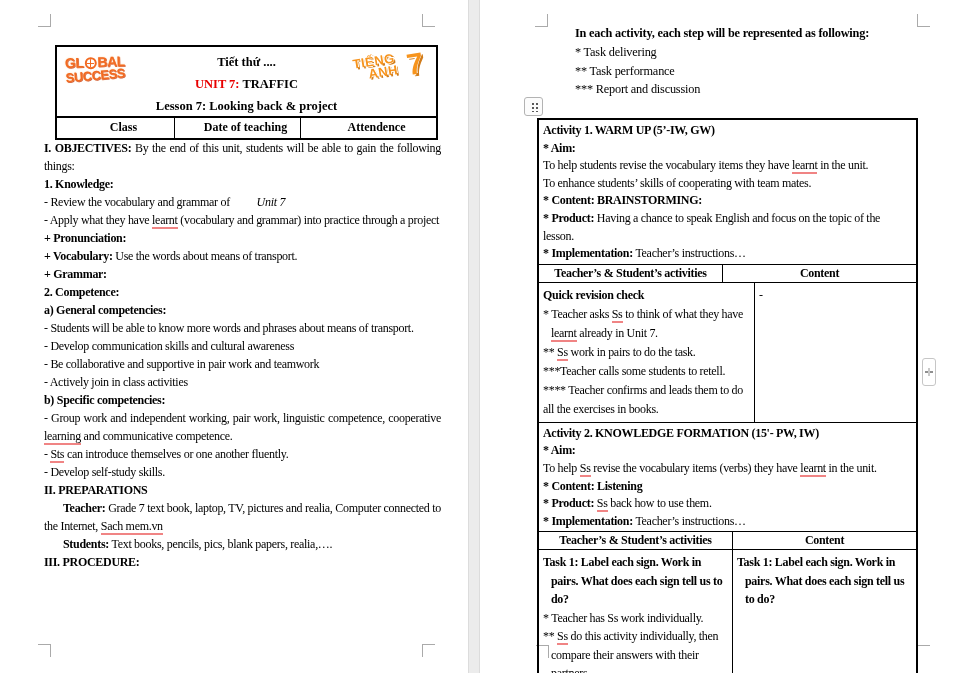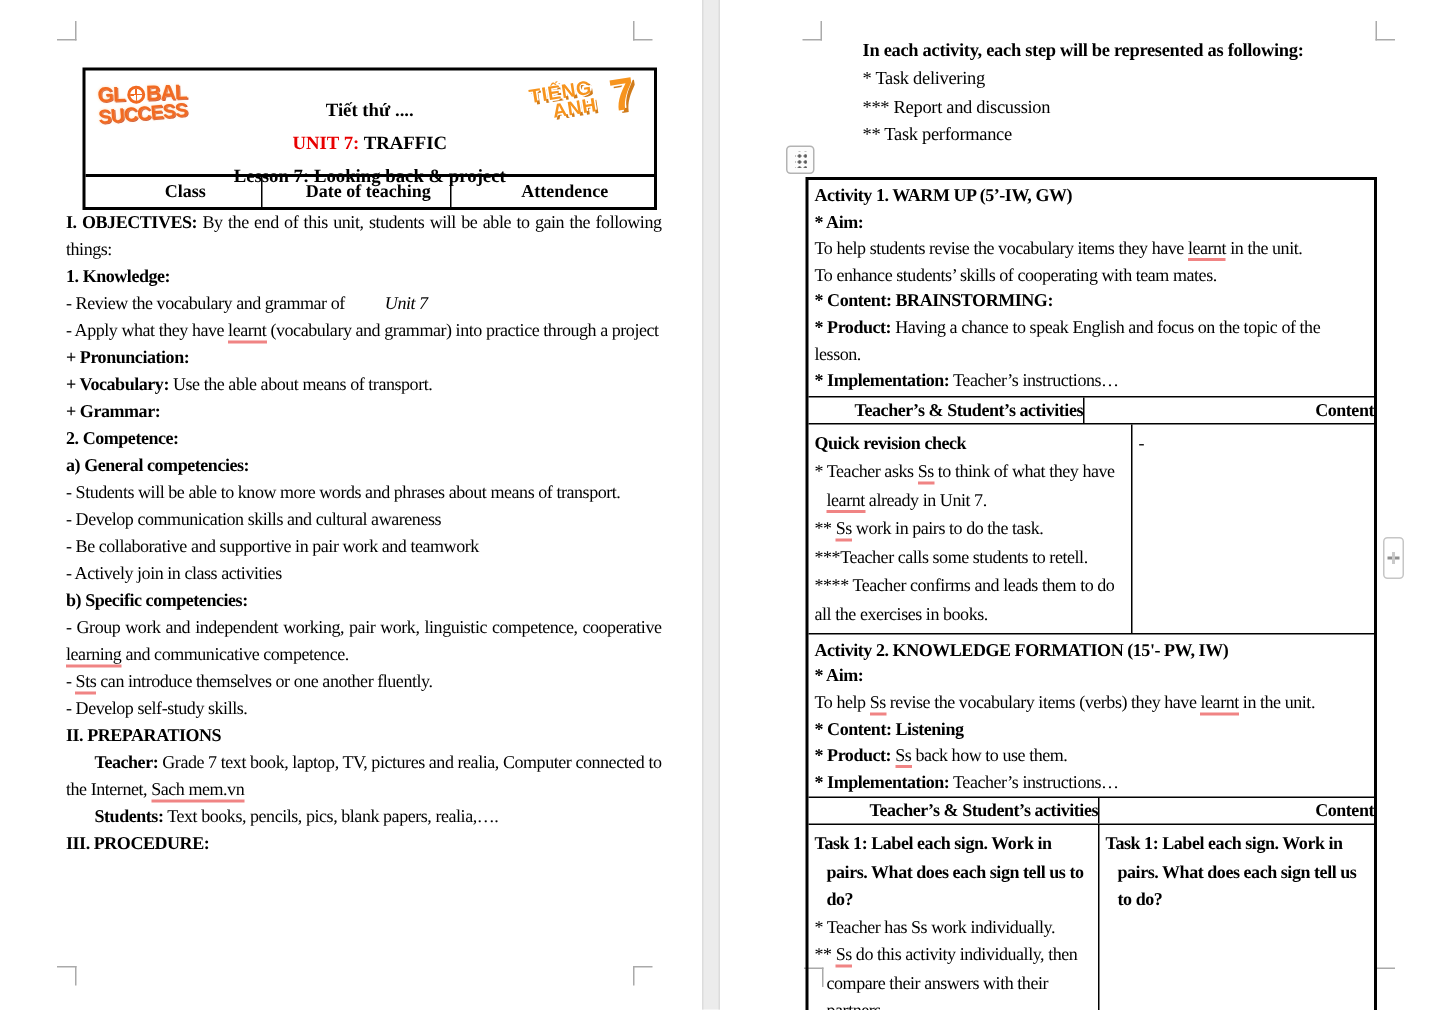--- a/index.html
+++ b/index.html
@@ -23,21 +23,21 @@
   .it { font-style:italic;margin-left:24px; }
   .red{ color:#e80000; }
   .sq { border-bottom:2px solid #f08484; }
   .para { min-height:1em; }
   .hang{ padding-left:8px; text-indent:-8px; }
   .ind { text-indent:19px; }
 
   
   .htable { position:absolute; left:55px; top:45px; width:383px; border:2px solid #000; }
   .htop   { position:relative; height:71px; border-bottom:2px solid #000; }
-  .titles { text-align:center; padding-top:15px; font-size:12.5px; line-height:22px; font-weight:bold; }
+  .titles { text-align:center; padding-top:4px; font-size:12.5px; line-height:22px; font-weight:bold; }
   .hrow   { display:flex; height:20px; }
   .hcell  { border-right:1px solid #000; font-weight:bold; font-size:12px; text-align:center; line-height:19px;padding-left:16px; }
   .hcell:last-child { border-right:0; }
   .hc1{ width:118px; } .hc2{ width:126px; } .hc3{ flex:1; }
 
   
   .logo-gs { position:absolute; left:5px; top:8px; width:66px; text-align:center;
              font-family:"Liberation Sans", sans-serif; font-weight:bold; color:#f26a21;
              text-shadow:0 0 2px #ffd9b0, 0.7px 0.7px 0 #c8401a; transform:rotate(-2deg); }
   .gs1 { font-size:14px; line-height:14px; letter-spacing:-0.5px; }
@@ -62,21 +62,21 @@
                font-size:12px; line-height:18px; letter-spacing:-0.3px; text-align:justify; }
 
   
   .intro { position:absolute; left:95px; top:24px; width:340px;
            font-size:12.3px; line-height:18.8px; letter-spacing:-0.2px; }
 
   
   .atable { position:absolute; left:57px; top:118px; width:381px; border:2px solid #000;
             font-size:12px; letter-spacing:-0.3px; }
   .sect  { padding:2px 4px 1px 4px; line-height:17.6px; border-bottom:1px solid #000; }
-  .thead { display:flex; border-bottom:1px solid #000; font-weight:bold; text-align:right;
+  .thead { display:flex; border-bottom:1px solid #000; font-weight:bold; text-align:center;
            line-height:17px; height:18px; }
   .trow  { display:flex; border-bottom:1px solid #000; align-items:stretch; }
   .trow:last-child { border-bottom:0; }
   .thc, .tc { overflow:hidden; }
   .cl { border-right:1px solid #000; }
   .w1 .cl { width:184px; } .w1 .cr { flex:1; }
   .w2 .cl { width:194px; } .w2 .cr { flex:1; }
   .tc { padding:3px 4px; line-height:19px; }
   .row-c1 { min-height:133px; }
   .row-c2 .tc { line-height:18.5px; }
@@ -128,21 +128,21 @@
       <div class="hcell hc3">Attendence</div>
     </div>
   </div>
 
   <div class="body-text">
       <div class="para"><span class="b">I. OBJECTIVES:</span><span> By the end of this unit, students will be able to gain the following things:</span></div>
       <div class="para"><span class="b">1. Knowledge:</span></div>
       <div class="para"><span>- Review the vocabulary and grammar of </span><span class="it">Unit 7</span></div>
       <div class="para"><span>- Apply what they have </span><span class="sq">learnt</span><span> (vocabulary and grammar) into practice through a project</span></div>
       <div class="para"><span class="b">+ Pronunciation:</span></div>
-      <div class="para"><span class="b">+ Vocabulary:</span><span> Use the able about means of transport.</span></div>
+      <div class="para"><span class="b">+ Vocabulary:</span><span> Use the words about means of transport.</span></div>
       <div class="para"><span class="b">+ Grammar:</span></div>
       <div class="para"><span class="b">2. Competence:</span></div>
       <div class="para"><span class="b">a) General competencies:</span></div>
       <div class="para"><span>- Students will be able to know more words and phrases about means of transport.</span></div>
       <div class="para"><span>- Develop communication skills and cultural awareness</span></div>
       <div class="para"><span>- Be collaborative and supportive in pair work and teamwork</span></div>
       <div class="para"><span>- Actively join in class activities</span></div>
       <div class="para"><span class="b">b) Specific competencies:</span></div>
       <div class="para"><span>- Group work and independent working, pair work, linguistic competence, cooperative </span><span class="sq">learning</span><span> and communicative competence.</span></div>
       <div class="para"><span>- </span><span class="sq">Sts</span><span> can introduce themselves or one another fluently.</span></div>
@@ -165,22 +165,22 @@
   <div class="move-handle" title="">
     <div class="dots"></div>
   </div>
   <div class="resize-handle">
     <div class="plusH"></div>
   </div>
 
   <div class="intro">
       <div class="para"><span class="b">In each activity, each step will be represented as following:</span></div>
       <div class="para"><span>* Task delivering</span></div>
+      <div class="para"><span>** Task performance</span></div>
       <div class="para"><span>*** Report and discussion</span></div>
-      <div class="para"><span>** Task performance</span></div>
     </div>
 
   <div class="atable">
     <div class="sect" style="min-height:127px;">
         <div class="para"><span class="b">Activity 1. WARM UP (5’-IW, GW)</span></div>
         <div class="para"><span class="b">* Aim:</span></div>
         <div class="para"><span>To help students revise the vocabulary items they have </span><span class="sq">learnt</span><span> in the unit.</span></div>
         <div class="para"><span>To enhance students’ skills of cooperating with team mates.</span></div>
         <div class="para"><span class="b">* Content: BRAINSTORMING:</span></div>
         <div class="para"><span class="b">* Product:</span><span> Having a chance to speak English and focus on the topic of the lesson.</span></div>

